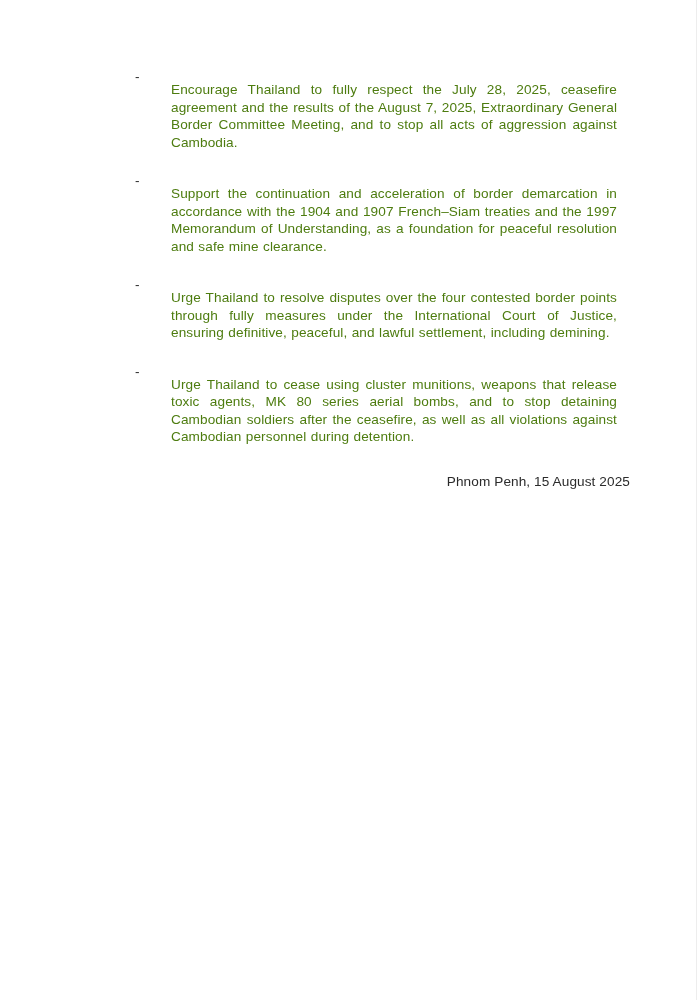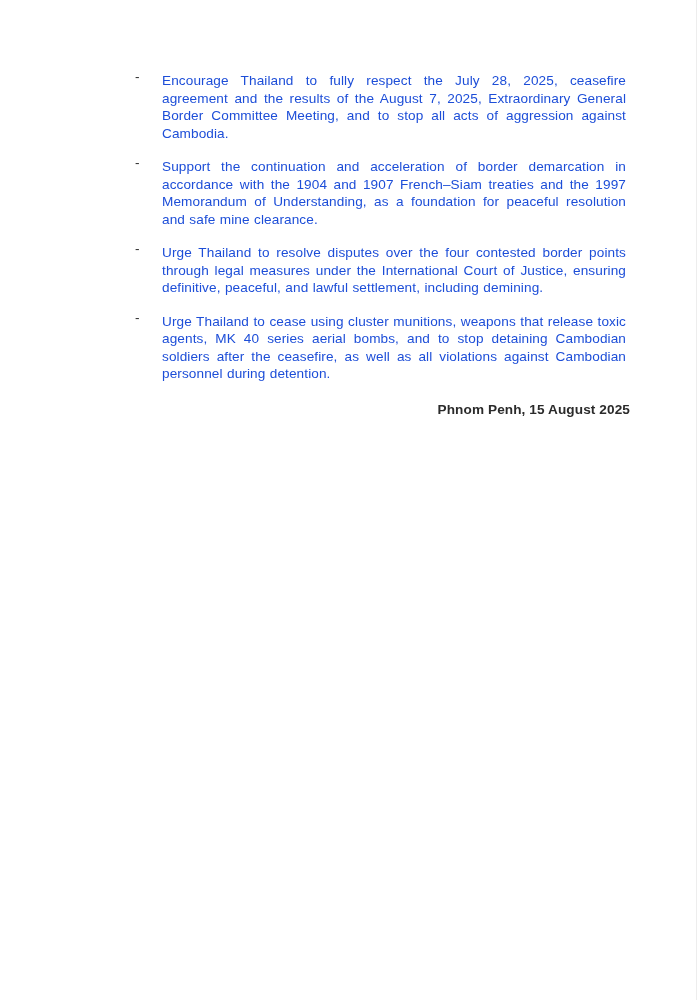--- a/index.html
+++ b/index.html
@@ -31,61 +31,60 @@
   }
   .bullet-marker {
     flex: 0 0 23px;
     width: 23px;
     font-size: 13.6px;
     line-height: 17.5px;
     color: #2b2b2b;
   }
   .bullet-text {
     flex: 1 1 auto;
-    margin: 4px;
+    margin: 13px;
     font-size: 13.6px;
     line-height: 17.5px;
     text-align: justify;
     text-justify: inter-word;
-    color: #1d4ed8;
+    color: #4d7c0f;
     letter-spacing: 0.1px;
     word-spacing: 0.5px;
   }
   .date-line {
     margin: 14px 0 0 0;
     font-size: 13.6px;
     line-height: 17.5px;
     text-align: right;
     color: #2b2b2b;
     letter-spacing: 0.1px;
-    font-weight: bold;
   }
 </style>
 </head>
 <body>
 
 <div class="page">
   <div class="content">
 
     <div class="bullet-item">
       <span class="bullet-marker">-</span>
       <p class="bullet-text">Encourage Thailand to fully respect the July 28, 2025, ceasefire agreement and the results of the August 7, 2025, Extraordinary General Border Committee Meeting, and to stop all acts of aggression against Cambodia.</p>
     </div>
 
     <div class="bullet-item">
       <span class="bullet-marker">-</span>
       <p class="bullet-text">Support the continuation and acceleration of border demarcation in accordance with the 1904 and 1907 French–Siam treaties and the 1997 Memorandum of Understanding, as a foundation for peaceful resolution and safe mine clearance.</p>
     </div>
 
     <div class="bullet-item">
       <span class="bullet-marker">-</span>
-      <p class="bullet-text">Urge Thailand to resolve disputes over the four contested border points through legal measures under the International Court of Justice, ensuring definitive, peaceful, and lawful settlement, including demining.</p>
+      <p class="bullet-text">Urge Thailand to resolve disputes over the four contested border points through fully measures under the International Court of Justice, ensuring definitive, peaceful, and lawful settlement, including demining.</p>
     </div>
 
     <div class="bullet-item">
       <span class="bullet-marker">-</span>
-      <p class="bullet-text">Urge Thailand to cease using cluster munitions, weapons that release toxic agents, MK 40 series aerial bombs, and to stop detaining Cambodian soldiers after the ceasefire, as well as all violations against Cambodian personnel during detention.</p>
+      <p class="bullet-text">Urge Thailand to cease using cluster munitions, weapons that release toxic agents, MK 80 series aerial bombs, and to stop detaining Cambodian soldiers after the ceasefire, as well as all violations against Cambodian personnel during detention.</p>
     </div>
 
     <p class="date-line">Phnom Penh, 15 August 2025</p>
 
   </div>
 </div>
 
 </body></html>

